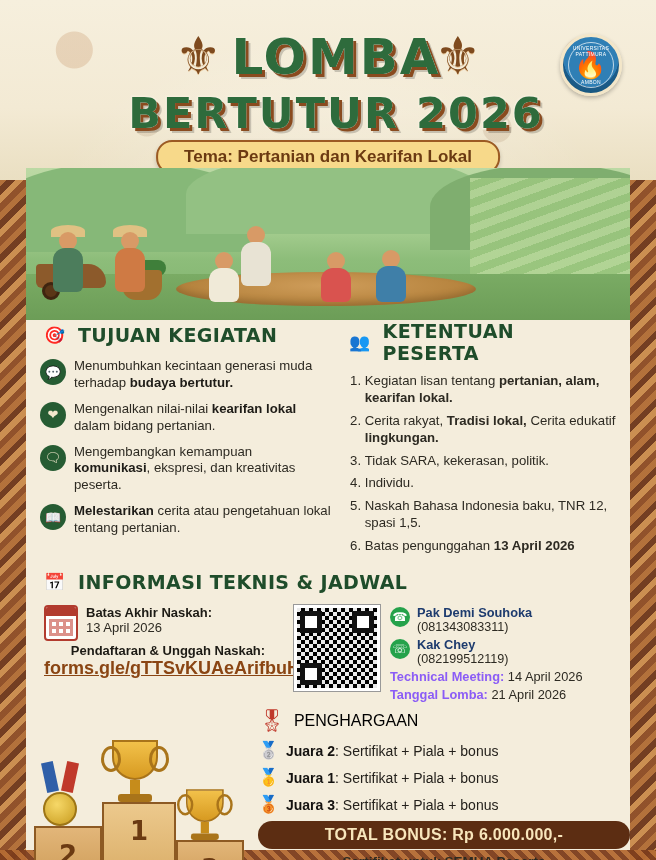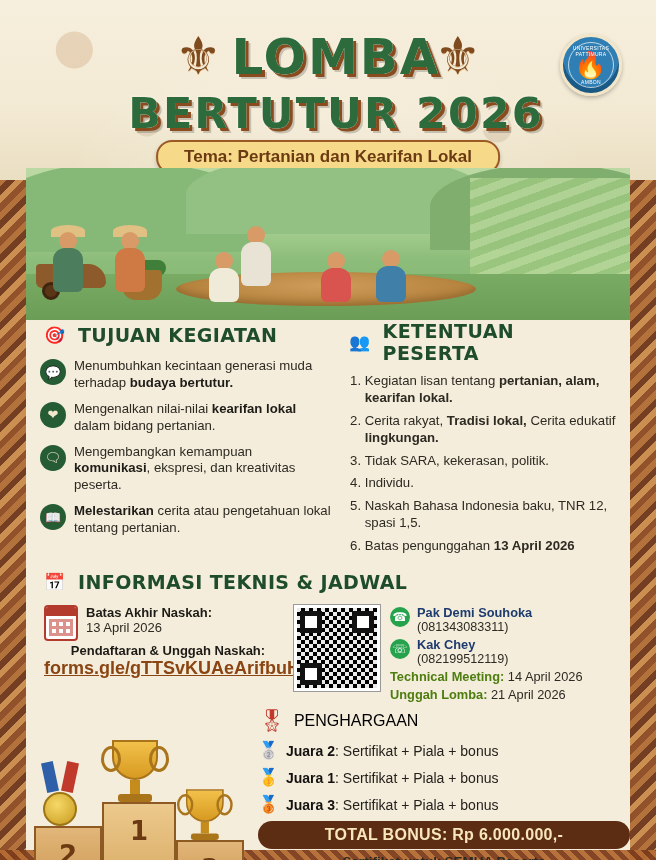--- a/index.html
+++ b/index.html
@@ -245,21 +245,21 @@
   .contacts { flex: 1; padding-left: 8px; }
   .c-row { display:flex; gap:7px; align-items:flex-start; margin-bottom: 3px; }
   .c-ico {
     width: 20px; height: 20px; border-radius: 50%;
     background: #25a24b; color:#fff; font-size: 12px;
     display:flex;align-items:center;justify-content:center; flex:0 0 20px; margin-top:2px;
   }
   .c-name { font-size: 12.8px; font-weight: bold; color:#1d3b6e; }
   .c-phone { font-size: 12.6px; color:#2d2a22; }
   .meet { font-size:12.8px; color:#2d2a22; margin-top:3px; }
-  .meet b { color:#4d7c0f;text-align:right; }
+  .meet b { color:#8b5cf6;text-align:right; }
 
   
   .award-wrap { display:flex; margin-top: 6px; }
   .podium { width: 228px; height: 190px; position: relative; }
   .step { position:absolute; bottom:0; background: linear-gradient(180deg,#e2b679,#c9954f); border:2px solid #8d5a23; }
   .step .num {
     position:absolute; top:12px; left:0; width:100%; text-align:center;
     font-family:"DejaVu Sans", sans-serif; font-weight:bold; font-size:26px; color:#6b3a12;
   }
   .step.s2 { left: 8px; width: 68px; height: 72px; }
@@ -454,21 +454,21 @@
             <div>
               <div class="c-name">Kak Chey</div>
               <div class="c-phone">(082199512119)</div>
             </div>
           </div>
           <div class="meet">
             <b>Technical Meeting:</b>
             <span>14 April 2026</span>
           </div>
           <div class="meet">
-            <b>Unggah Lomba:</b>
+            <b>Tanggal Lomba:</b>
             <span>21 April 2026</span>
           </div>
         </div>
       </div>
     </div>
 
     <div class="award-wrap">
       <div class="podium">
         <div class="medal">
           <div class="rib1"></div>

